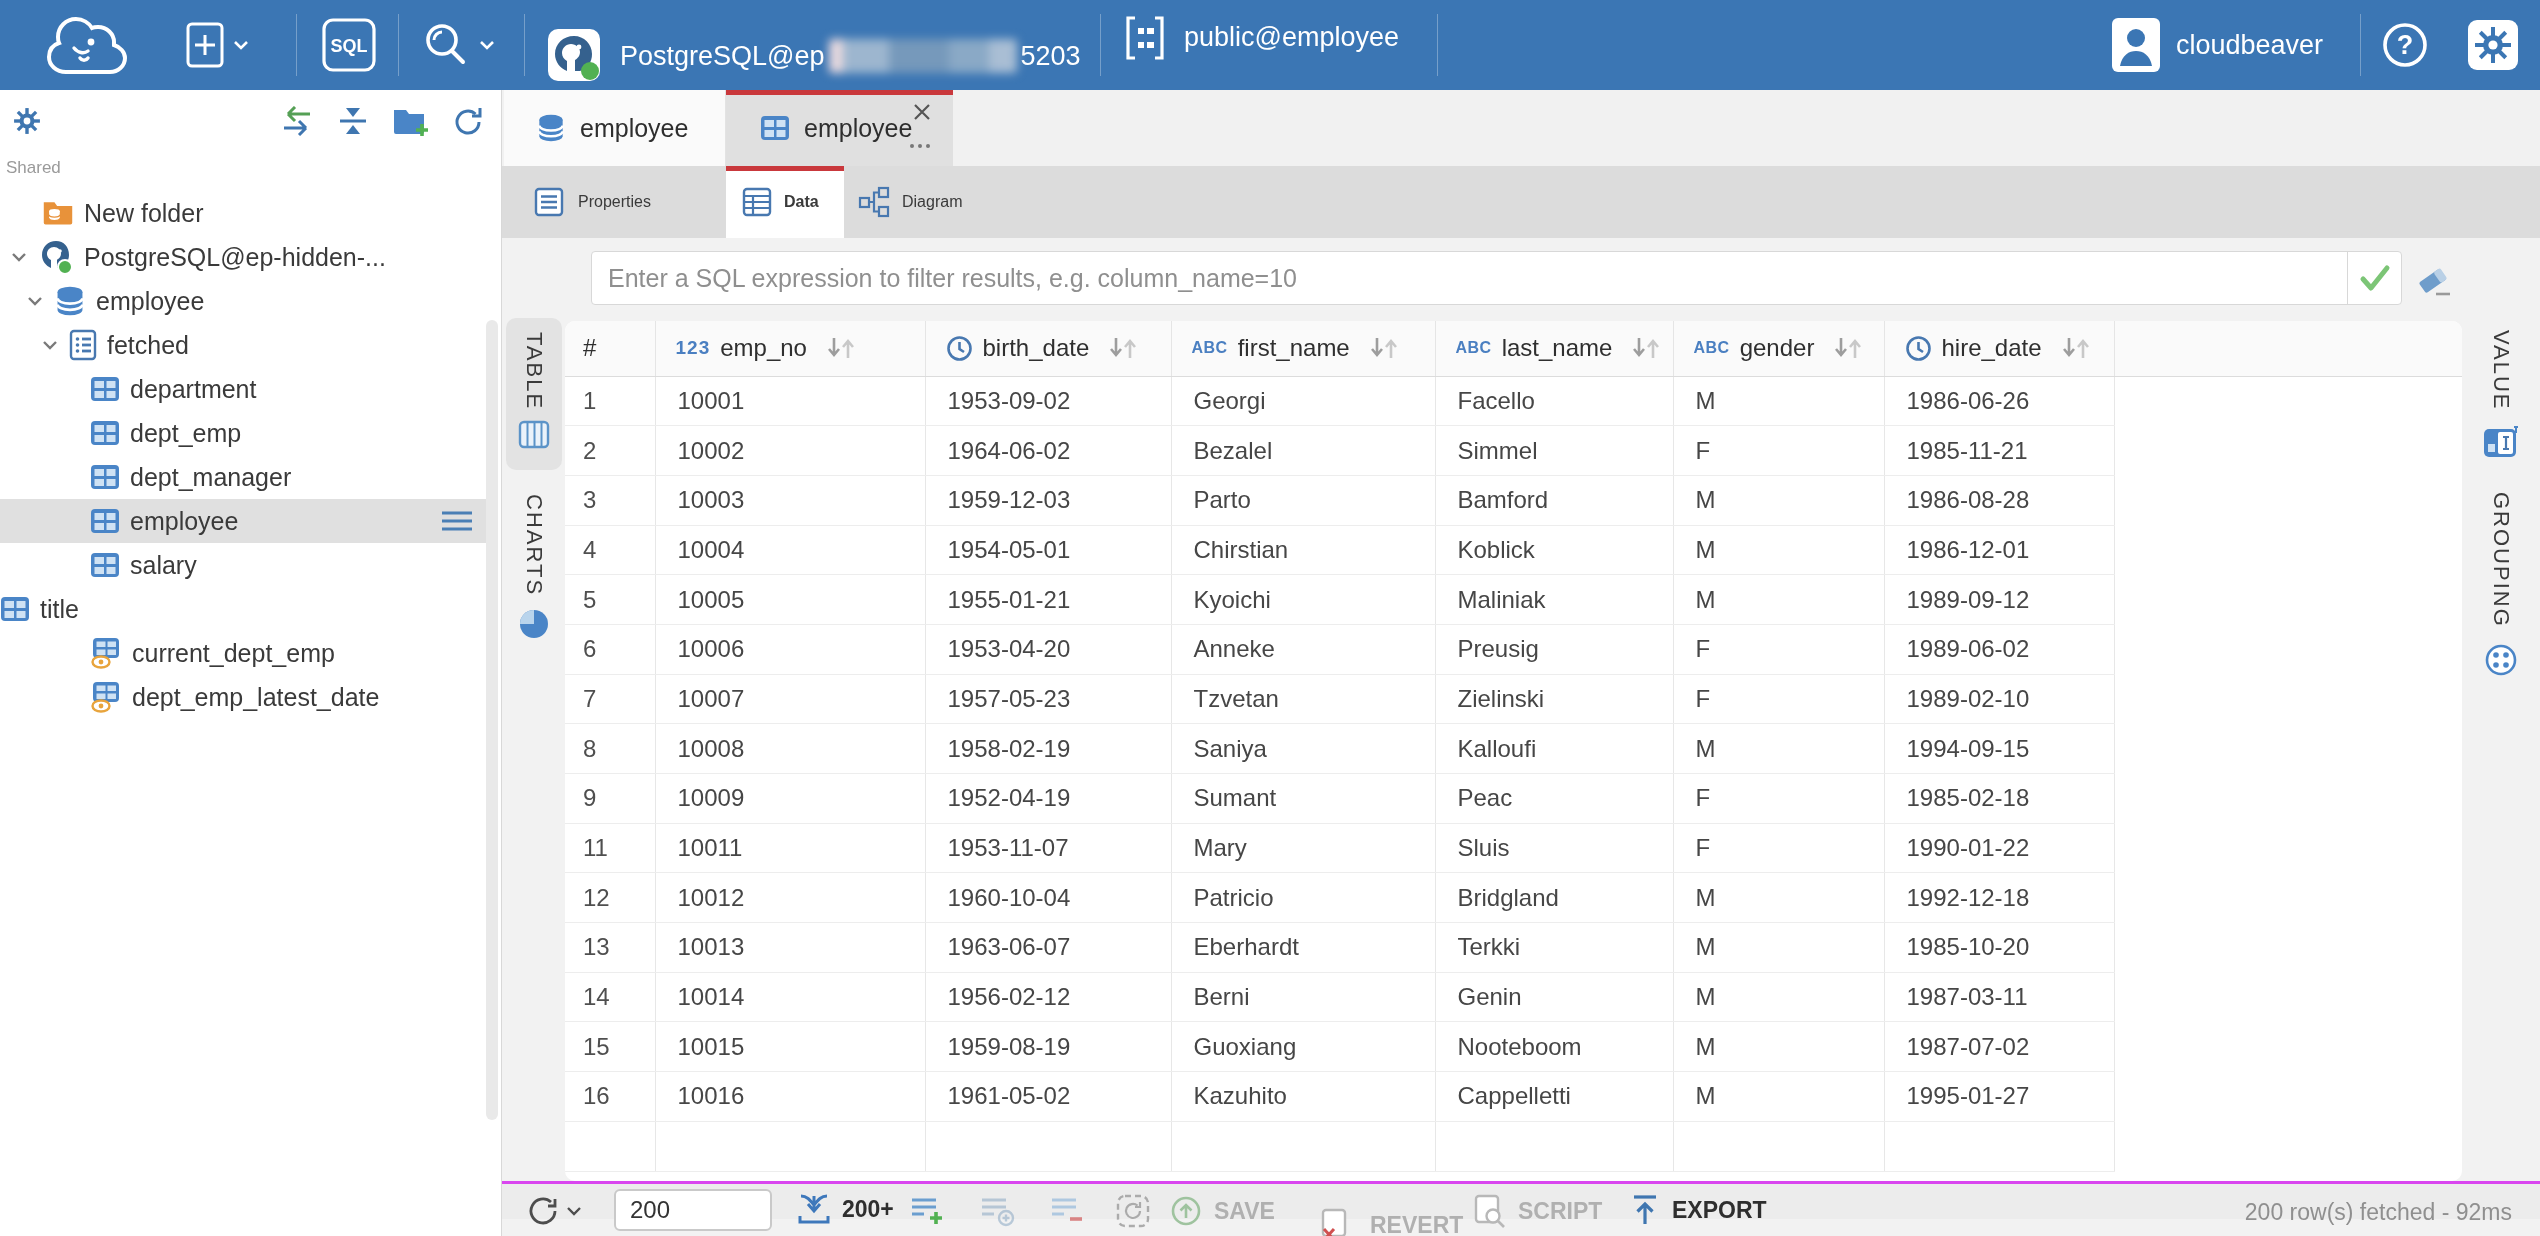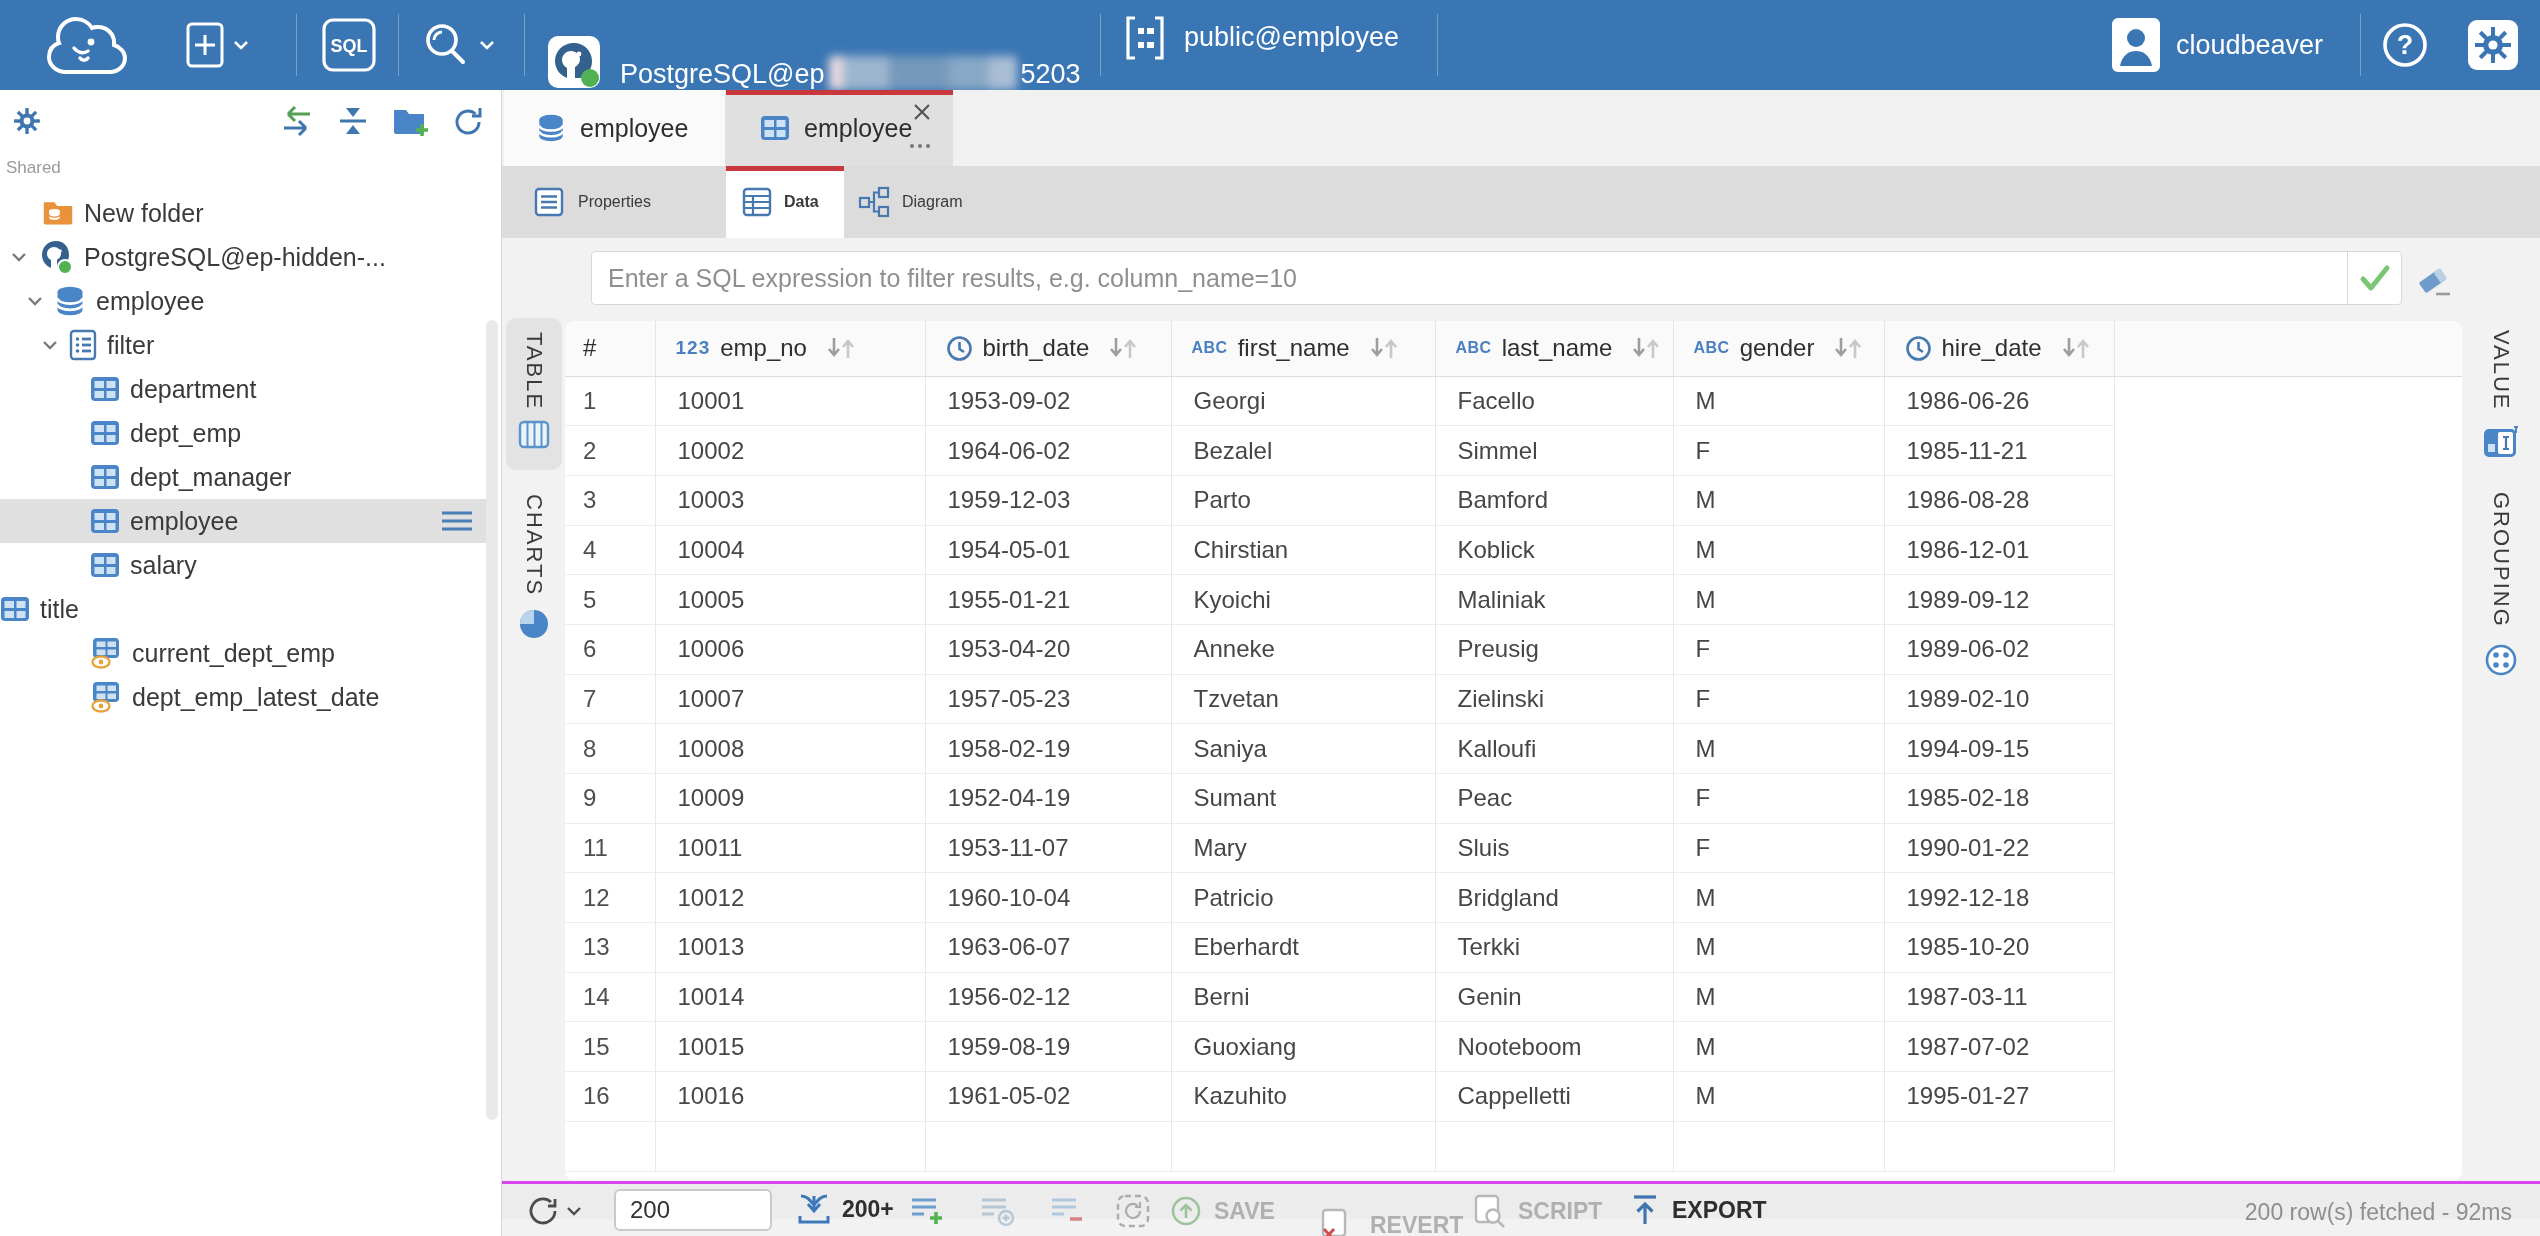--- a/index.html
+++ b/index.html
@@ -101,21 +101,21 @@
         <path d="M22 13a8 8 0 0 0-8 8" fill="none" stroke="#fff" stroke-width="3"></path>
         <path d="M32 32l11 11" stroke="#fff" stroke-width="4" stroke-linecap="round"></path>
       </svg>
       <svg width="18" height="12" viewBox="0 0 18 12" style="margin-left:6px;">
         <polyline points="3,3 9,9 15,3" fill="none" stroke="#fff" stroke-width="2.6"></polyline>
       </svg>
     </div>
 
     <div class="abs hdiv" style="left:524px;"></div>
 
-    <div class="abs flex" style="left:548px;top:2px;height:88px;align-items:flex-end;">
+    <div class="abs flex" style="left:548px;top:12px;height:88px;">
       <svg width="54" height="54" viewBox="0 0 54 54">
         <rect x="0" y="0" width="52" height="52" rx="10" fill="#fff"></rect>
         <path d="M26 7C15 7 7 15 7 25c0 8 5 14 12 17v-10c-3-1.5-5-4.5-5-8 0-5 4-9 9-9s9 4 9 8c0 4-2.5 6.5-5 8v11h5c8-3 12-9 12-17C44 15 36 7 26 7z" fill="#35618e"></path>
         <circle cx="31" cy="18" r="2.4" fill="#fff"></circle>
         <circle cx="42" cy="42" r="9" fill="#52b152"></circle>
       </svg>
       <span class="htext" style="margin-left:18px;">PostgreSQL@ep</span>
         <span class="redact"></span>
         <span class="htext">5203</span>
     </div>
@@ -250,21 +250,21 @@
         </svg>
       <svg class="ticon" width="28" height="32" viewBox="0 0 28 32">
         <rect x="2" y="2" width="24" height="28" rx="3" fill="#fff" stroke="#4878b0" stroke-width="2.4"></rect>
         <circle cx="8.5" cy="10" r="1.8" fill="#4878b0"></circle>
           <rect x="13" y="8.6" width="9" height="2.8" fill="#4878b0"></rect>
         <circle cx="8.5" cy="16" r="1.8" fill="#4878b0"></circle>
           <rect x="13" y="14.6" width="9" height="2.8" fill="#4878b0"></rect>
         <circle cx="8.5" cy="22" r="1.8" fill="#4878b0"></circle>
           <rect x="13" y="20.6" width="9" height="2.8" fill="#4878b0"></rect>
       </svg>
-      <span class="lbl">filter</span>
+      <span class="lbl">fetched</span>
     </div>
 
     <div class="abs titem" style="top:277px;padding-left:90px;">
       <svg class="ticon" width="30" height="28" viewBox="0 0 30 28">
         <rect x="1" y="2" width="28" height="24" rx="4" fill="#4a85c7"></rect>
         <rect x="4.5" y="6" width="9.5" height="7" fill="#cfe2f4"></rect>
           <rect x="16.5" y="6" width="9" height="7" fill="#cfe2f4"></rect>
         <rect x="4.5" y="16" width="9.5" height="7" fill="#cfe2f4"></rect>
           <rect x="16.5" y="16" width="9" height="7" fill="#cfe2f4"></rect>
       </svg>

